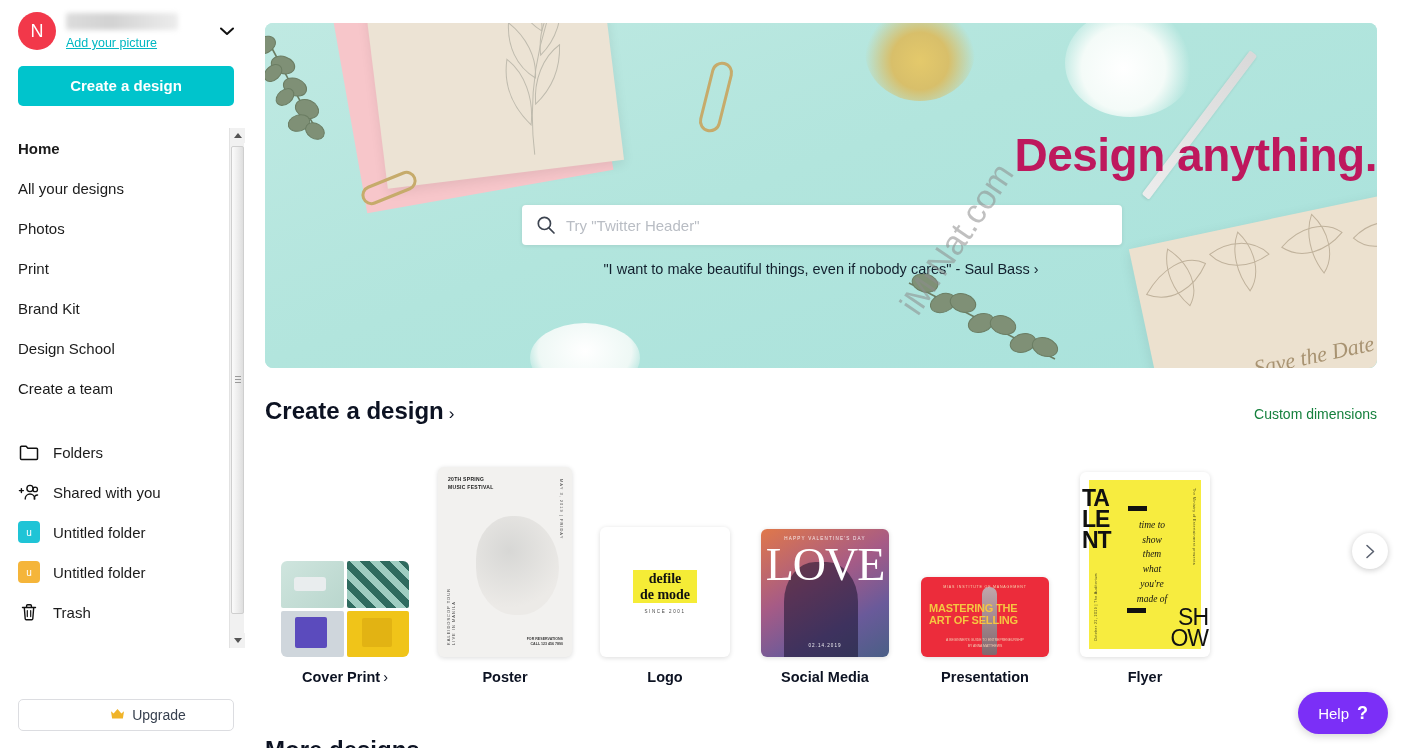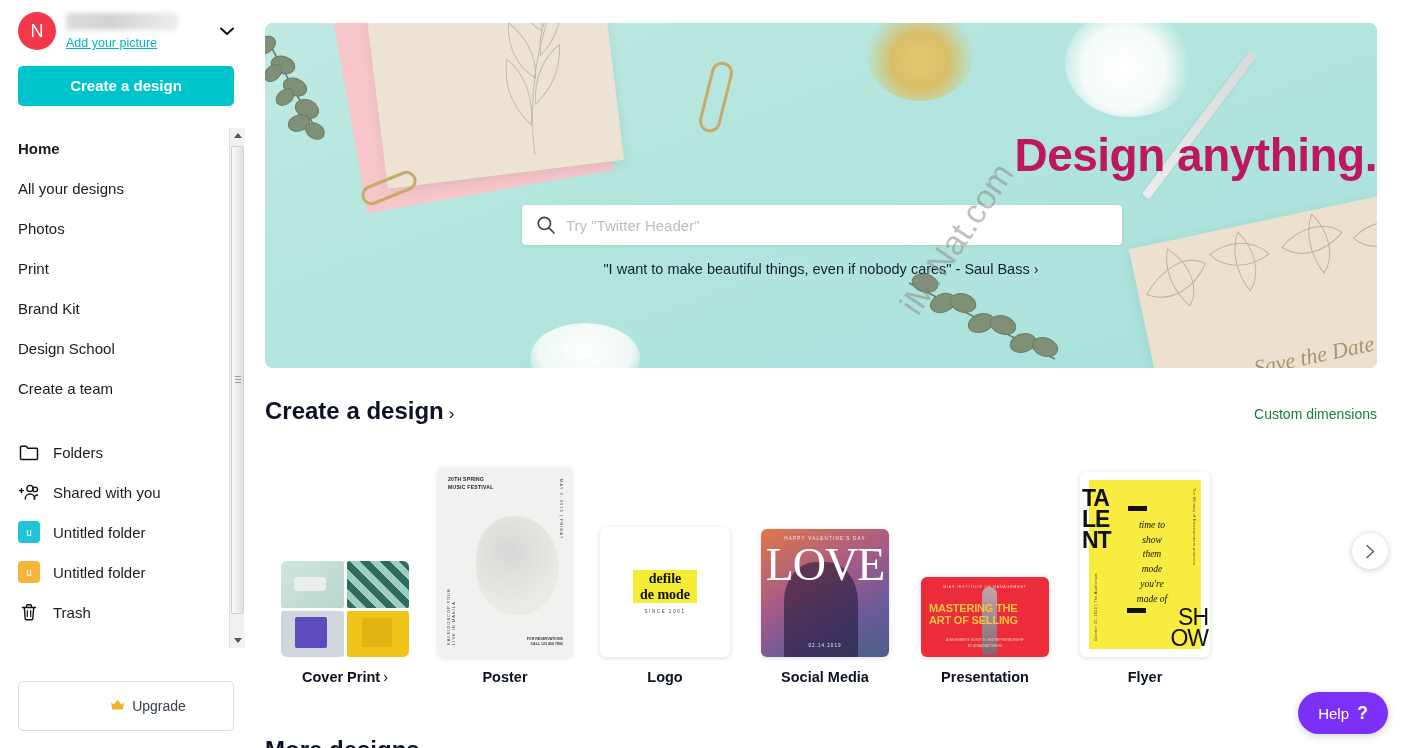--- a/index.html
+++ b/index.html
@@ -117,21 +117,21 @@
   }
   #sb-thumb .grip {
     position: absolute; left: 3px; top: 50%; margin-top: -4px;
     width: 6px; height: 8px;
     background:
       linear-gradient(#9a9a9a 1px, transparent 1px) 0 0 / 6px 3px repeat;
   }
 
   .upgrade-btn {
     position: absolute; left: 18px; bottom: 17px;
-    width: 216px; height: 50px;
+    width: 216px; height: 32px;
     background: #fff; border: 1px solid #dcdde1; border-radius: 5px;
     display: flex; align-items: center; justify-content: center; gap: 7px;
     font-size: 14px; color: #37404f; cursor: pointer;
     font-family: "Liberation Sans", sans-serif;
     padding-left: 44px;
   }
 
   
   #main { position: relative; flex: 1 1 auto; height: 748px; overflow: hidden; }
 
@@ -625,21 +625,21 @@
 
       <div class="card-cell">
         <div class="thumb t-flyer">
           <div class="yellow"></div>
           <div class="vr">The Ministry of Entertainment presents</div>
           <div class="vl">October 21, 2019 | The Auditorium</div>
           <div class="dash-t"></div>
           <div class="poem" style="white-space:pre-line">time to
 show
 them
-mode
+what
 you're
 made of</div>
           <div class="dash-b"></div>
           <div class="talent" style="white-space:pre-line">TA
 LE
 NT</div>
           <div class="show" style="white-space:pre-line">SH
 OW</div>
         </div>
         <div class="card-label">Flyer</div>

